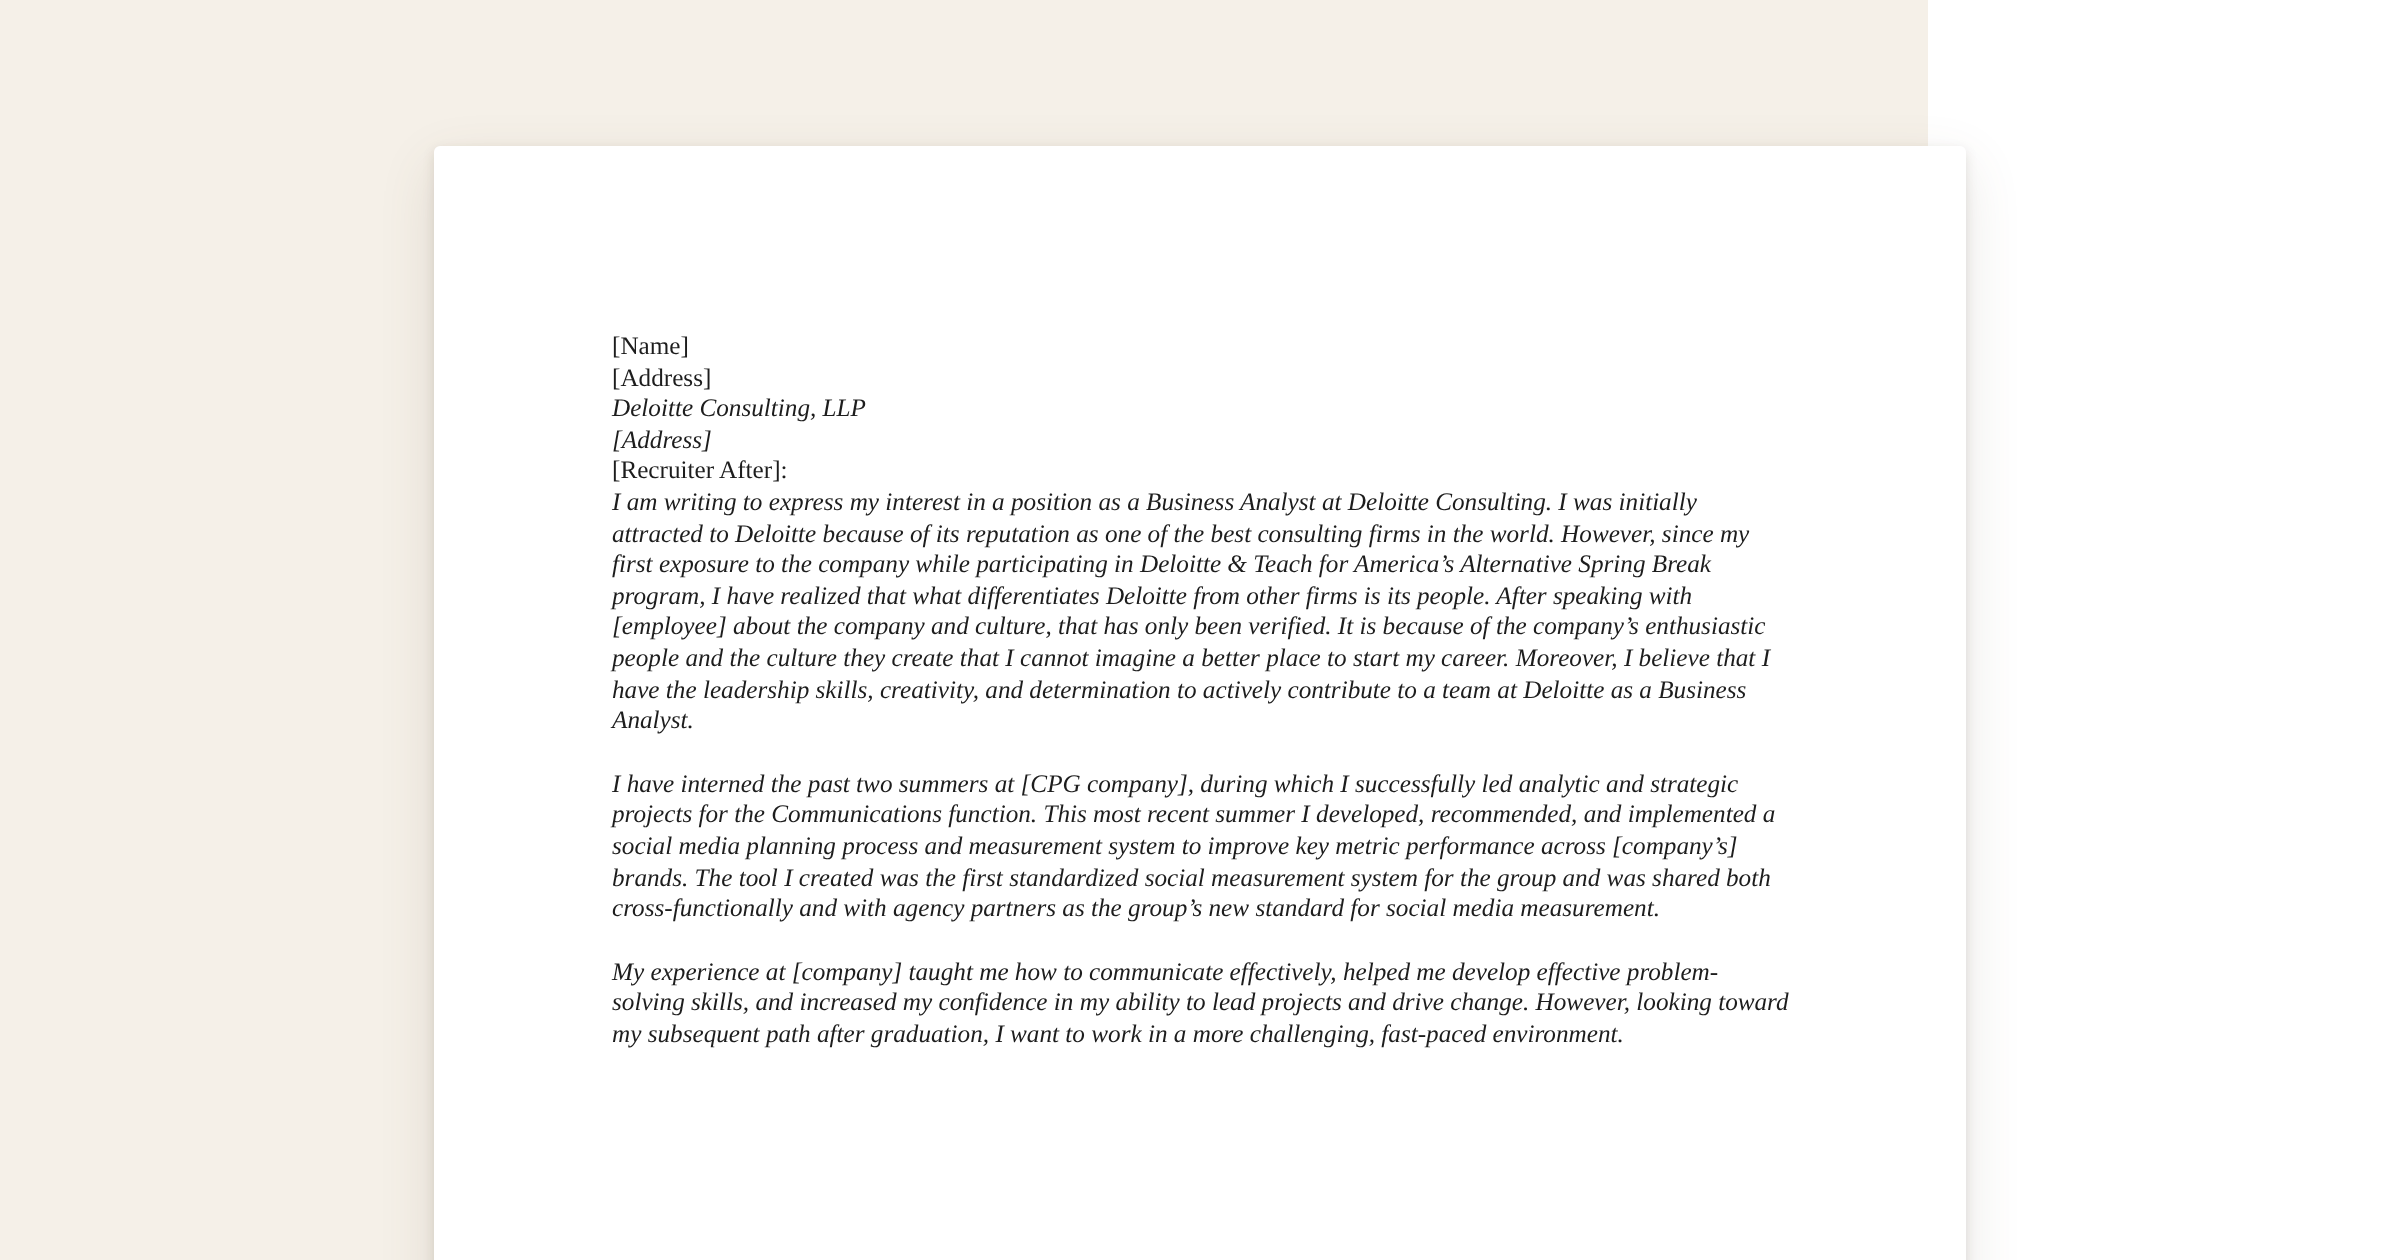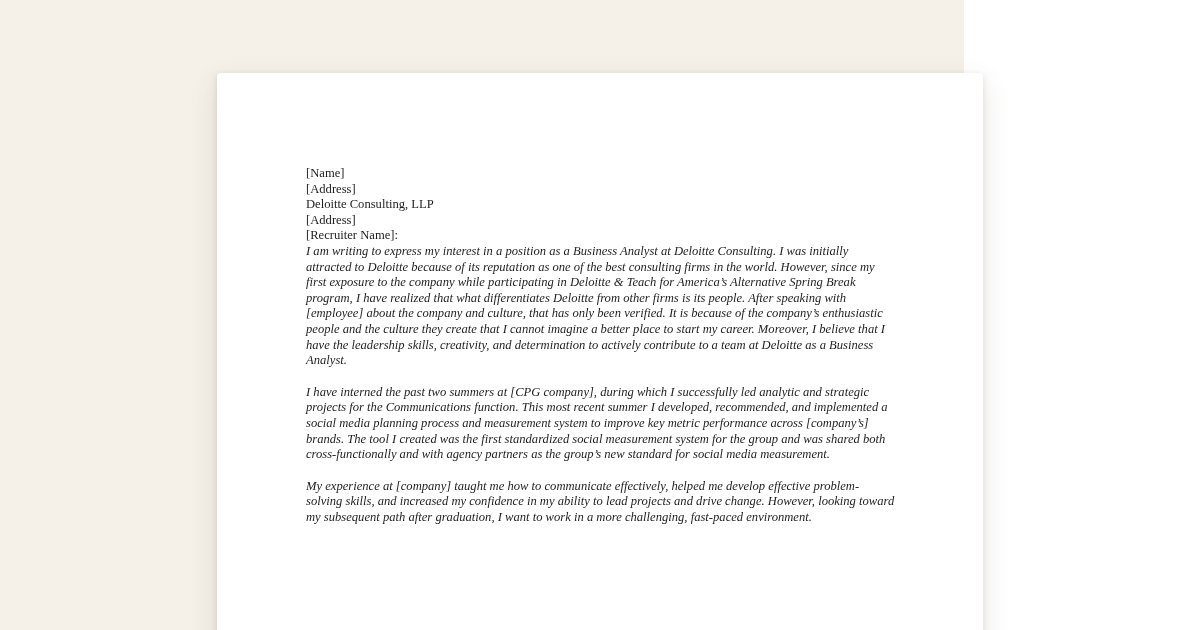--- a/index.html
+++ b/index.html
@@ -33,21 +33,21 @@
     font-size: 12.6px;
     line-height: 15.6px;
     color: #1d1d1d;
     -webkit-font-smoothing: antialiased;
   }
   .letter div, .letter p {
     margin: 0;
   }
   .sender-block { margin-bottom: 33px; }
   .date-line { margin-bottom: 15px; }
-  .recipient-block { margin-bottom: 16px; }
+  .recipient-block { margin-bottom: 16px; font-style: italic; }
   .salutation { margin-bottom: 15px; }
   .para { margin: 0 0 16px 0 !important; font-style: italic; }
 </style>
 </head>
 <body>
 
 <div class="canvas">
   <div class="paper">
     <div class="letter">
 
@@ -55,21 +55,21 @@
         <div>[Name]</div>
         <div>[Address]</div>
       </div>
 
 
       <div class="recipient-block">
         <div>Deloitte Consulting, LLP</div>
         <div>[Address]</div>
       </div>
 
-      <div class="salutation">[Recruiter Name]:</div>
+      <div class="salutation">[Recruiter After]:</div>
 
       <p class="para">I am writing to express my interest in a position as a Business Analyst at Deloitte Consulting. I was initially attracted to Deloitte because of its reputation as one of the best consulting firms in the world. However, since my first exposure to the company while participating in Deloitte &amp; Teach for America’s Alternative Spring Break program, I have realized that what differentiates Deloitte from other firms is its people. After speaking with [employee] about the company and culture, that has only been verified. It is because of the company’s enthusiastic people and the culture they create that I cannot imagine a better place to start my career. Moreover, I believe that I have the leadership skills, creativity, and determination to actively contribute to a team at Deloitte as a Business Analyst.</p>
 
       <p class="para">I have interned the past two summers at [CPG company], during which I successfully led analytic and strategic projects for the Communications function. This most recent summer I developed, recommended, and implemented a social media planning process and measurement system to improve key metric performance across [company’s] brands. The tool I created was the first standardized social measurement system for the group and was shared both cross-functionally and with agency partners as the group’s new standard for social media measurement.</p>
 
       <p class="para">My experience at [company] taught me how to communicate effectively, helped me develop effective problem-solving skills, and increased my confidence in my ability to lead projects and drive change. However, looking toward my subsequent path after graduation, I want to work in a more challenging, fast-paced environment.</p>
 
     </div>
   </div>
 </div>

